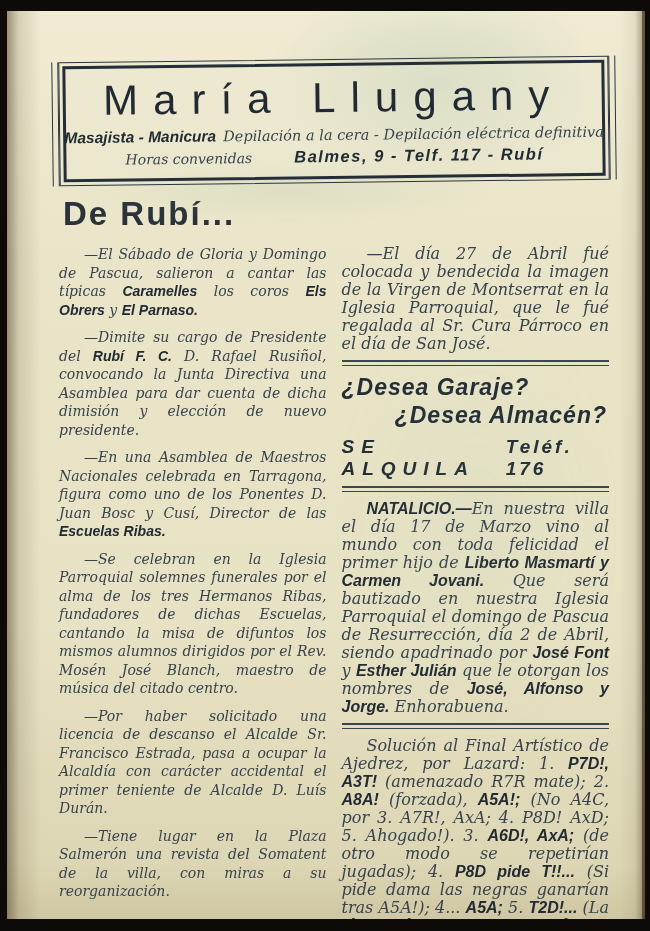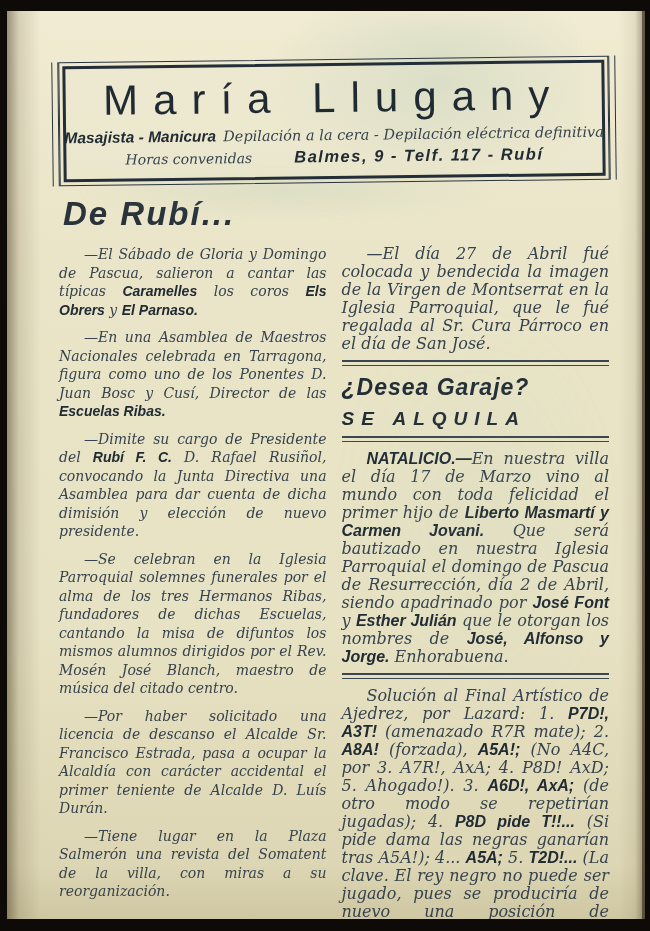--- a/index.html
+++ b/index.html
@@ -61,21 +61,21 @@
   .hours-line{
     display:flex;justify-content:center;align-items:baseline;gap:42px;margin-top:3px;
   }
   .hours-script{font-size:14px;}
   .address-bold{font-size:16.5px;letter-spacing:1.5px;}
 
   
   .headline{
     display:flex;justify-content:space-between;align-items:baseline;
     margin:16px 44px 8px 56px;
-    font-family:"Liberation Sans",sans-serif;font-weight:bold;font-style:italic;
+    font-family:"Liberation Sans",sans-serif;font-weight:bold;
     font-size:33px;color:#2a333c;letter-spacing:2px;white-space:nowrap;
   }
 
   
   .columns{display:flex;gap:15px;padding:4px 36px 0 52px;}
   .col{flex:1;min-width:0;}
   .para{
     margin:0 0 9px 0;
     font-size:14px;line-height:18.5px;
     text-align:justify;text-indent:25px;
@@ -121,37 +121,39 @@
   </div>
 
   <div class="headline">
     <span>De Rubí...</span>
   </div>
 
   <div class="columns">
 
     <div class="col col-left">
       <p class="para"><span class="seg-s">—El Sábado de Gloria y Domingo de Pascua, salieron a cantar las típicas </span><span class="seg-b">Caramelles</span><span class="seg-s"> los coros </span><span class="seg-b">Els Obrers</span><span class="seg-s"> y </span><span class="seg-b">El Parnaso.</span></p>
+      <p class="para"><span class="seg-s">—Dimite su cargo de Presidente del </span><span class="seg-b">Rubí F. C.</span><span class="seg-s"> D. Rafael Rusiñol, convocando la Junta Directiva una Asamblea para dar cuenta de dicha dimisión y elección de nuevo presidente.</span></p>
       <p class="para"><span class="seg-s">—En una Asamblea de Maestros Nacionales celebrada en Tarragona, figura como uno de los Ponentes D. Juan Bosc y Cusí, Director de las </span><span class="seg-b">Escuelas Ribas.</span></p>
-      <p class="para"><span class="seg-s">—Dimite su cargo de Presidente del </span><span class="seg-b">Rubí F. C.</span><span class="seg-s"> D. Rafael Rusiñol, convocando la Junta Directiva una Asamblea para dar cuenta de dicha dimisión y elección de nuevo presidente.</span></p>
       <p class="para"><span class="seg-s">—Se celebran en la Iglesia Parroquial solemnes funerales por el alma de los tres Hermanos Ribas, fundadores de dichas Escuelas, cantando la misa de difuntos los mismos alumnos dirigidos por el Rev. Mosén José Blanch, maestro de música del citado centro.</span></p>
       <p class="para"><span class="seg-s">—Por haber solicitado una licencia de descanso el Alcalde Sr. Francisco Estrada, pasa a ocupar la Alcaldía con carácter accidental el primer teniente de Alcalde D. Luís Durán.</span></p>
       <p class="para"><span class="seg-s">—Tiene lugar en la Plaza Salmerón una revista del Somatent de la villa, con miras a su reorganización.</span></p>
 
     </div>
 
     <div class="col col-right">
       <p class="para"><span class="seg-s">—El día 27 de Abril fué colocada y bendecida la imagen de la Virgen de Montserrat en la Iglesia Parroquial, que le fué regalada al Sr. Cura Párroco en el día de San José.</span></p>
 
       <div class="rule-d"></div>
 
       <div class="garage">
         <div class="garage-l1">¿Desea Garaje?</div>
+        <div class="garage-l2">¿Desea Almacén?</div>
         <div class="garage-l3">
           <span class="se-alquila">SE ALQUILA</span>
+          <span class="garage-phone">Teléf. 176</span>
         </div>
       </div>
 
       <div class="rule-d"></div>
 
       <p class="para"><span class="seg-b">NATALICIO.—</span><span class="seg-s">En nuestra villa el día 17 de Marzo vino al mundo con toda felicidad el primer hijo de </span><span class="seg-b">Liberto Masmartí y Carmen Jovani.</span><span class="seg-s"> Que será bautizado en nuestra Iglesia Parroquial el domingo de Pascua de Resurrección, día 2 de Abril, siendo apadrinado por </span><span class="seg-b">José Font</span><span class="seg-s"> y </span><span class="seg-b">Esther Julián</span><span class="seg-s"> que le otorgan los nombres de </span><span class="seg-b">José, Alfonso y Jorge.</span><span class="seg-s"> Enhorabuena.</span></p>
 
       <div class="rule-d"></div>
 
       <p class="para"><span class="seg-s">Solución al Final Artístico de Ajedrez, por Lazard:  1. </span><span class="seg-b">P7D!, A3T!</span><span class="seg-s"> (amenazado R7R mate);  2. </span><span class="seg-b">A8A!</span><span class="seg-s"> (forzada), </span><span class="seg-b">A5A!;</span><span class="seg-s"> (No A4C, por 3. A7R!, AxA; 4. P8D! AxD; 5. Ahogado!). 3. </span><span class="seg-b">A6D!, AxA;</span><span class="seg-s"> (de otro modo se repetirían jugadas);  4. </span><span class="seg-b">P8D pide T!!...</span><span class="seg-s"> (Si pide dama las negras ganarían tras A5A!); 4... </span><span class="seg-b">A5A;</span><span class="seg-s">  5. </span><span class="seg-b">T2D!...</span><span class="seg-s"> (La clave. El rey negro no puede ser jugado, pues se produciría de nuevo una posición de ahogado!);  5... </span><span class="seg-b">A4C;</span><span class="seg-s"> (Si A3T; 6, T6D!). 6. </span><span class="seg-b">T5D!, R5A;</span><span class="seg-s"> 7. </span><span class="seg-b">T2D!</span><span class="seg-s"> </span><span class="seg-b">y tablas.</span></p>

